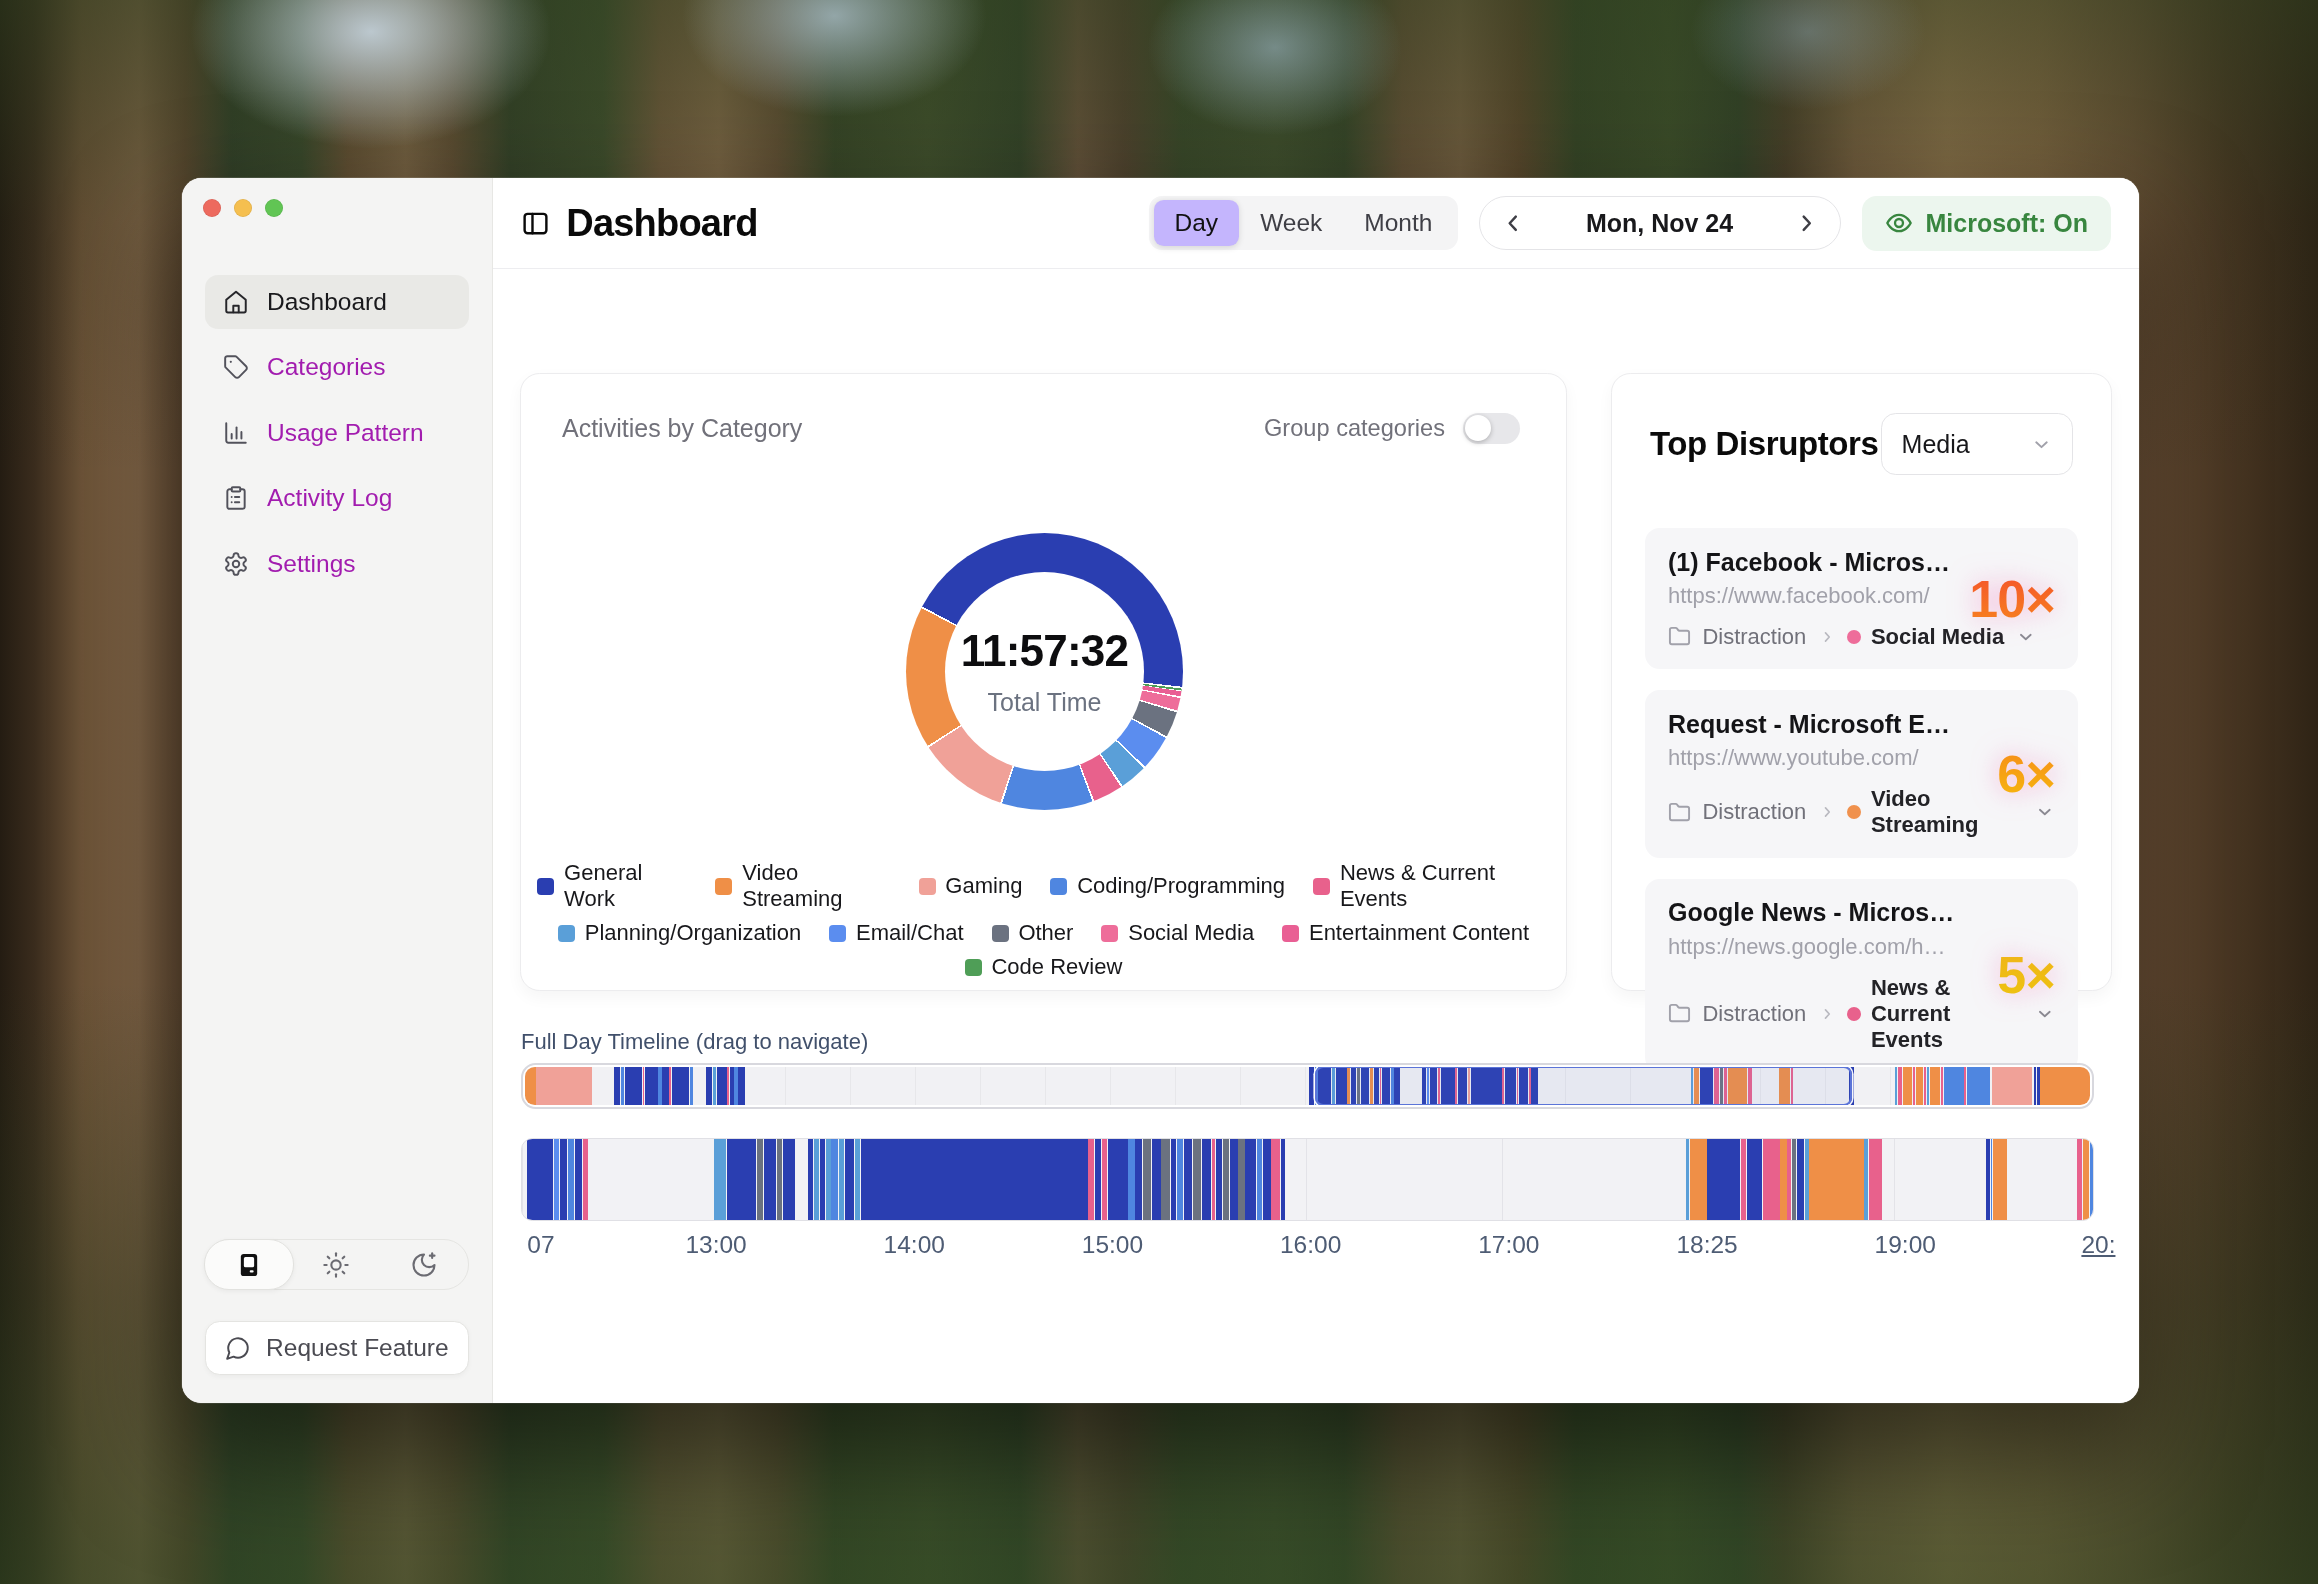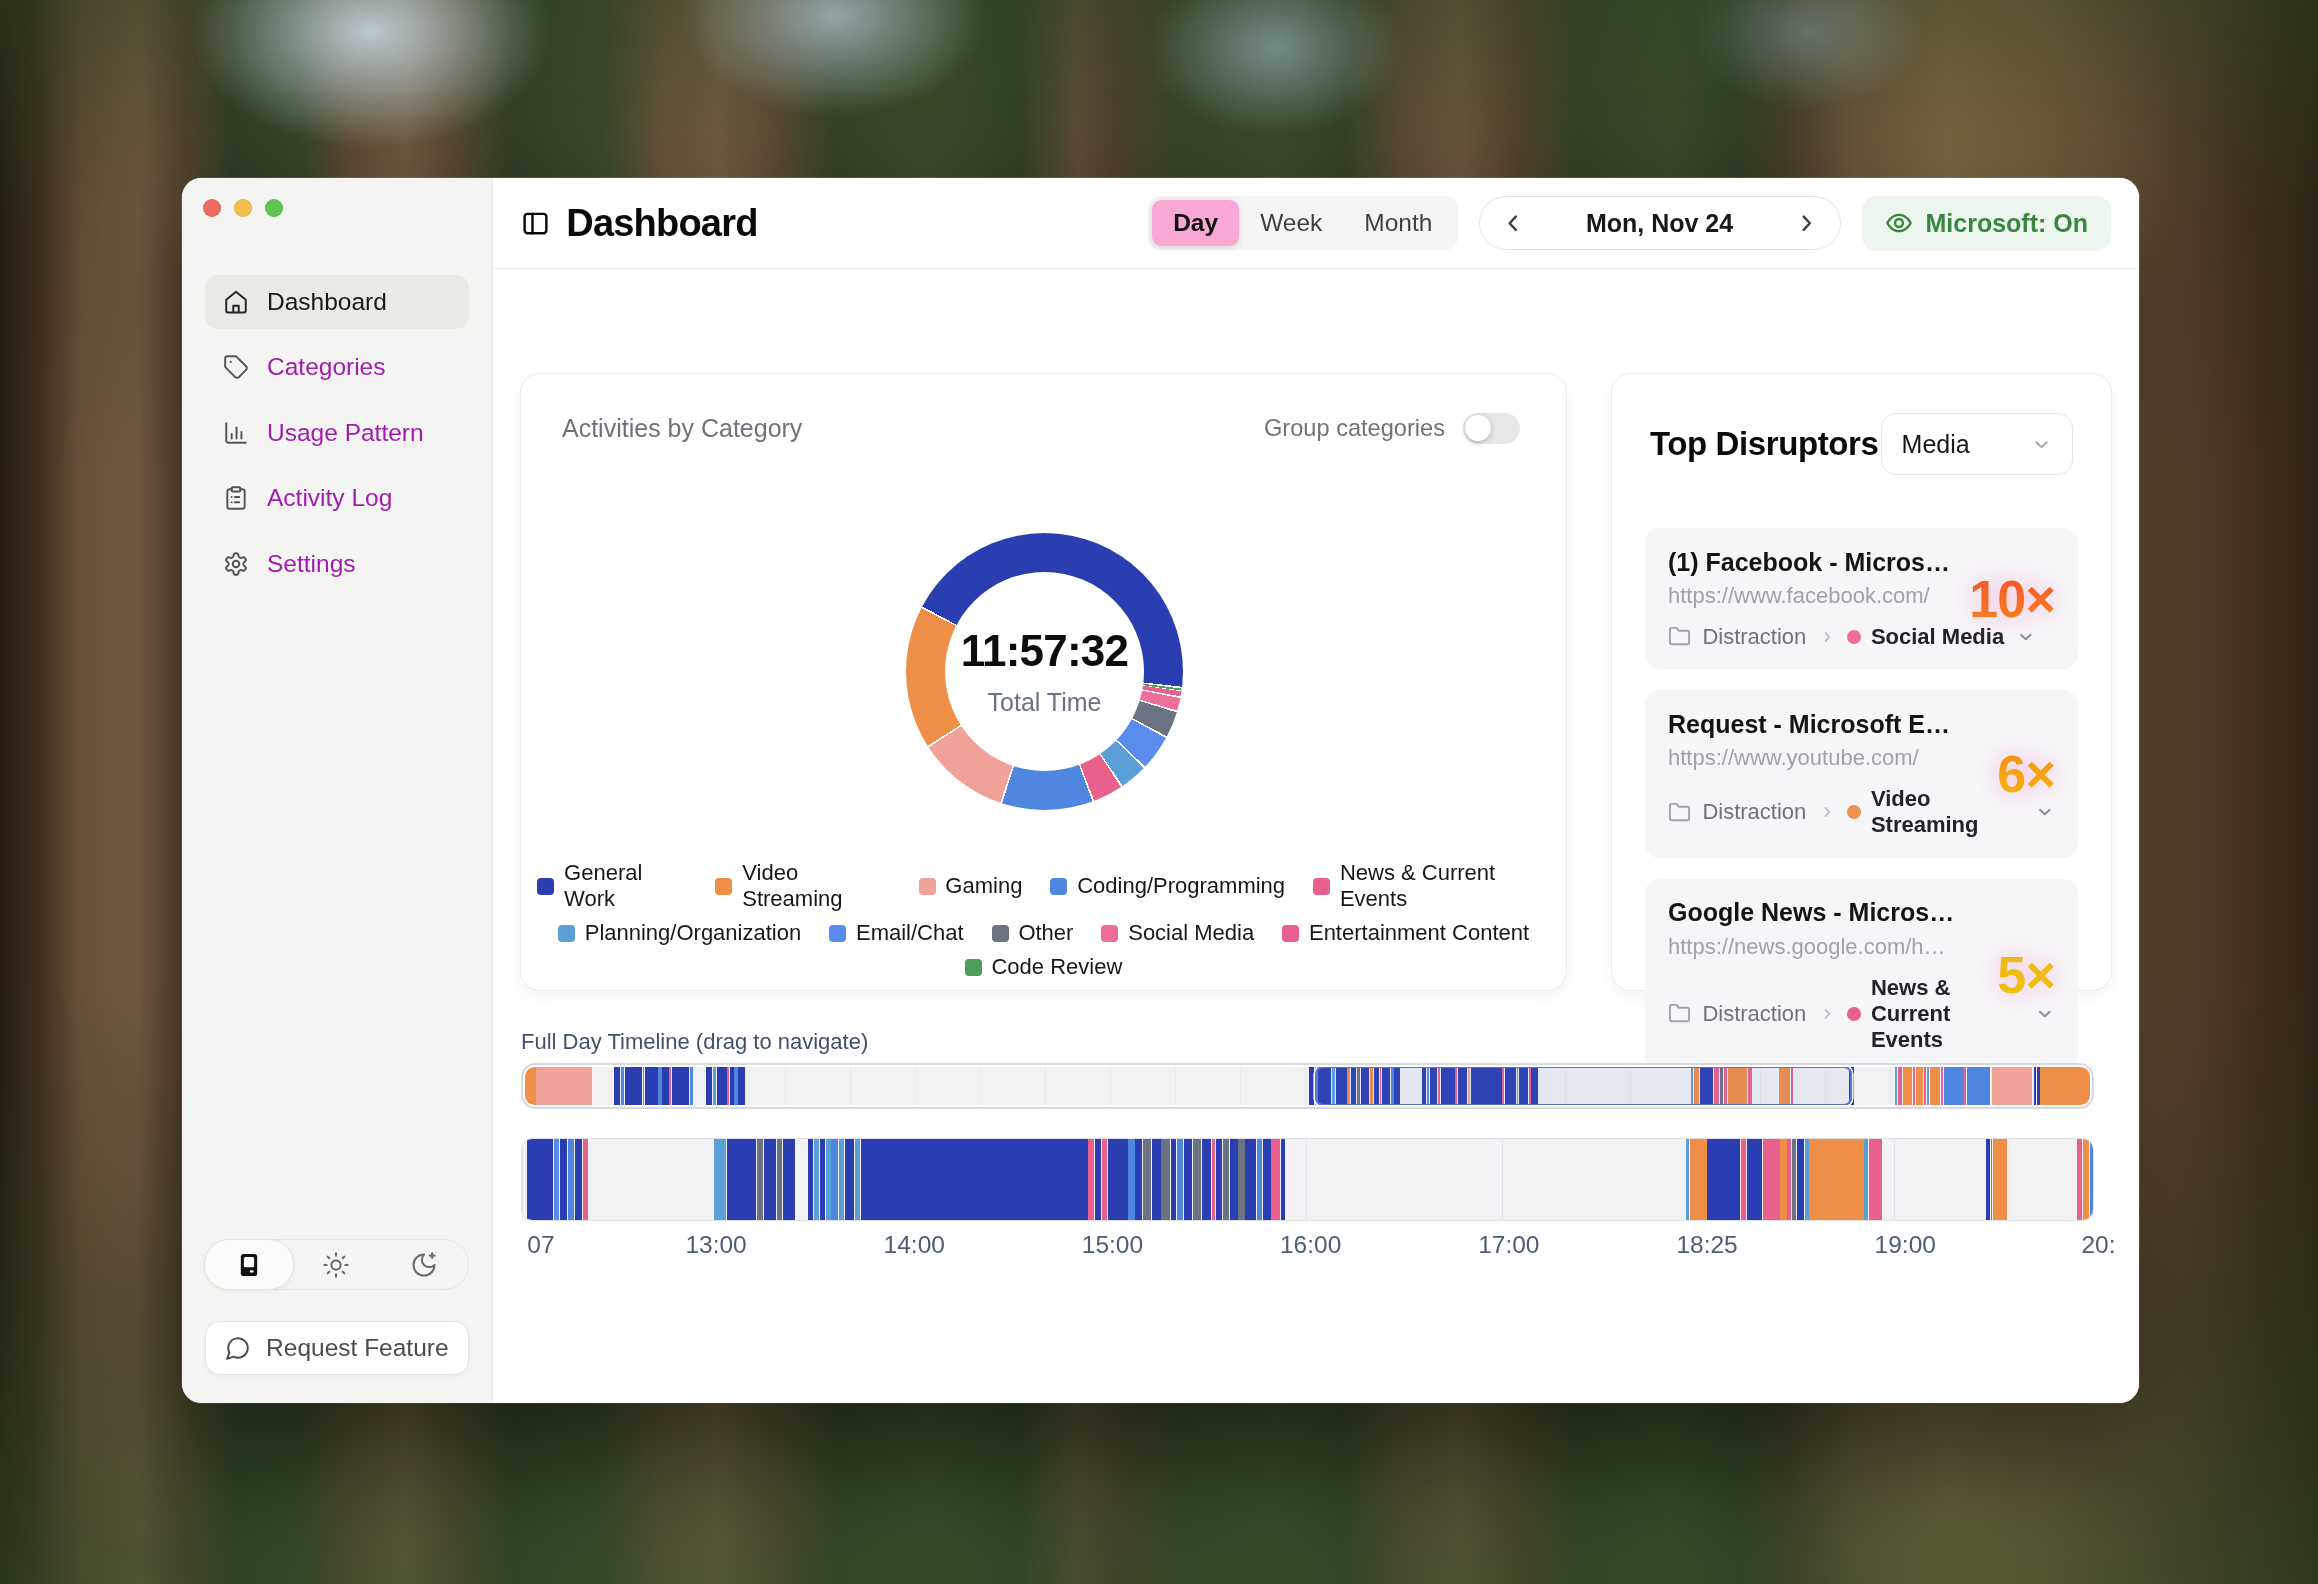--- a/index.html
+++ b/index.html
@@ -55,21 +55,21 @@
 
   
   .main{flex:1;position:relative;background:#fff;}
   .hdr{height:91px;display:flex;align-items:center;padding:0 28px;border-bottom:0.8px solid #ededf0;}
   .hdr-title{display:flex;align-items:center;gap:16.3px;color:#0a0a0a;}
   .hdr-title h1{font-size:38px;margin:0;font-weight:800;letter-spacing:-0.8px;}
   .hdr-right{margin-left:auto;display:flex;align-items:center;gap:21px;}
   .seg{background:#f4f4f5;border-radius:13px;height:54px;display:flex;align-items:center;padding:4.1px;}
   .seg-btn{height:46px;padding:0 21px;border-radius:9.8px;display:flex;align-items:center;
     font-size:24.5px;color:#3f3f46;font-weight:500;}
-  .seg-btn.active{background:#f9a8d4;color:#111;font-weight:700;box-shadow:0 1.6px 6.5px rgba(0,0,0,.12);}
+  .seg-btn.active{background:#c4b5fd;color:#111;font-weight:400;box-shadow:0 1.6px 6.5px rgba(0,0,0,.12);}
   .datepill{height:54px;min-width:362px;border:1.6px solid #e4e4e7;border-radius:27px;display:flex;
     align-items:center;justify-content:space-between;padding:0 21px;font-size:25px;font-weight:600;color:#18181b;}
   .datepill .chev{color:#3f3f46;display:flex;}
   .tracking{height:55px;padding:0 23px;background:#ecf6ee;border-radius:14.7px;display:flex;
     align-items:center;gap:13px;color:#38863f;font-size:25px;font-weight:700;}
 
   
   .card{position:absolute;background:#fff;border:0.8px solid #ececee;border-radius:19.6px;
     box-shadow:0 6.5px 16.3px rgba(0,0,0,.04);}
   .card.activities{left:27px;top:195px;width:1047px;height:618px;}
@@ -595,18 +595,18 @@
       </div>
       <div class="axis" id="axis">
           <span class="left" style="left: 0.4%;">07</span>
           <span style="left: 12.4%;">13:00</span>
           <span style="left: 25%;">14:00</span>
           <span style="left: 37.6%;">15:00</span>
           <span style="left: 50.2%;">16:00</span>
           <span style="left: 62.8%;">17:00</span>
           <span style="left: 75.4%;">18:25</span>
           <span style="left: 88%;">19:00</span>
-          <span class="left" style="left: 99.2%;">20:</span>
+          <span class="left" style="left: 99.2%; text-decoration: underline;">20:</span>
         </div>
     </main>
   </div>
 </div>
 
 
 </body></html>

